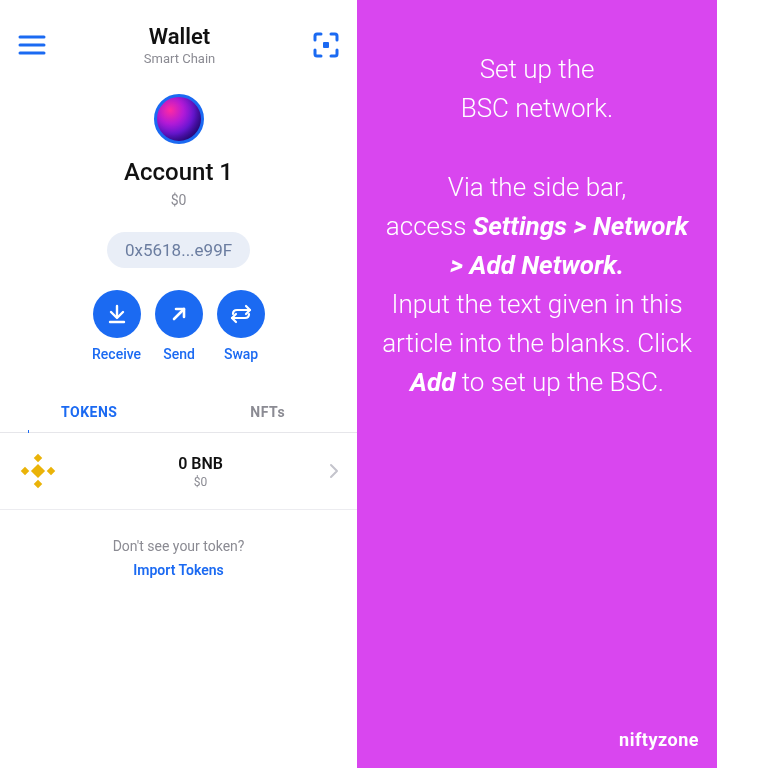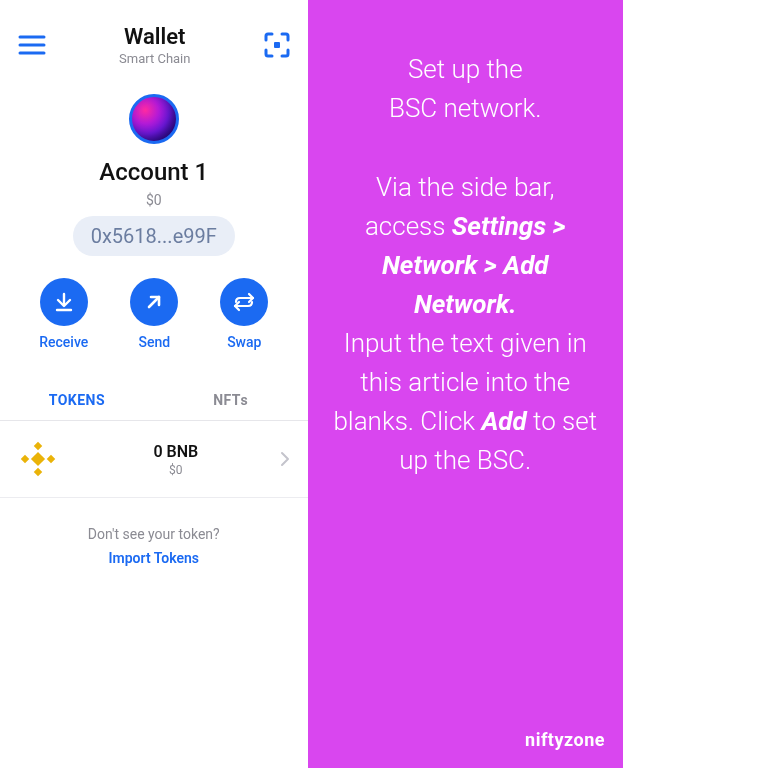--- a/index.html
+++ b/index.html
@@ -1,40 +1,40 @@
 <!DOCTYPE html>
 <html><head>
 <meta charset="utf-8">
 <style>
   * { box-sizing: border-box; margin: 0; padding: 0; }
   html, body { width: 768px; height: 768px; font-family: -apple-system, BlinkMacSystemFont, "Segoe UI", Roboto, Helvetica, Arial, sans-serif; }
-  .root { display: flex; width: 623px; height: 768px; }
+  .root { display: flex; width: 717px; height: 768px; }
   .left { width: 384px; height: 768px; background: #fff; display: flex; flex-direction: column; position: relative; }
   .right { width: 384px; height: 768px; background: #d946ef; color: #fff; display: flex; flex-direction: column; align-items: center; padding: 50px 20px 20px 20px; position: relative; }
 
   
   .header { display: flex; align-items: center; justify-content: space-between; padding: 24px 18px 10px 18px; }
   .menu-icon { color:#1b6af2; display:flex; align-items:center; justify-content:center; }
   .title-wrap { display:flex; flex-direction:column; align-items:center; }
   .title { font-size: 22px; font-weight: 600; color:#111; }
   .subtitle { font-size: 13px; color:#8b8b93; margin-top:2px; }
   .scan-icon { color:#1b6af2; display:flex; align-items:center; justify-content:center; }
 
   
   .avatar-wrap { display:flex; justify-content:center; margin-top:18px; }
   .avatar { width:50px; height:50px; border-radius:50%; border:3px solid #1b6af2; background: radial-gradient(circle at 30% 30%, #ff2aa1 0%, #b51ad6 30%, #6a17d8 55%, #3a0ca3 75%, #1b0764 100%); box-shadow: inset -4px -4px 10px rgba(0,0,0,.25); }
 
   .acct-name { text-align:center; font-size:24px; font-weight:500; color:#111; margin-top:14px; }
   .acct-balance { text-align:center; font-size:14px; color:#8b8b93; margin-top:6px; }
 
-  .addr-pill { margin: 8px auto 0 auto; background:#e9eef7; color:#6b7da0; font-size:20px; padding:8px 18px; border-radius:20px; display:inline-block; }
+  .addr-pill { margin: 24px auto 0 auto; background:#e9eef7; color:#6b7da0; font-size:17px; padding:8px 18px; border-radius:20px; display:inline-block; }
   .addr-wrap { text-align:center; }
 
   
-  .actions { display:flex; justify-content:center; gap:42px; margin-top:22px; }
+  .actions { display:flex; justify-content:center; gap:14px; margin-top:22px; }
   .action { display:flex; flex-direction:column; align-items:center; gap:8px; }
   .action-circle { width:48px; height:48px; border-radius:50%; background:#1b6af2; color:#fff; display:flex; align-items:center; justify-content:center; }
   .action-label { font-size:14px; color:#1b6af2; font-weight:500; }
 
   
   .tabs { display:flex; margin-top:30px; border-bottom:1px solid #e6e6ea; }
   .tab { flex:1; text-align:center; padding:12px 0; font-size:14px; font-weight:700; color:#8b8b93; letter-spacing:.5px; position:relative; }
   .tab.active { color:#1b6af2; }
   .tab.active::after { content:""; position:absolute; left:18px; right:60px; bottom:-1px; height:3px; background:#1b6af2; }
   .tokens-tab.active::after { left:28px; right:150px; }

